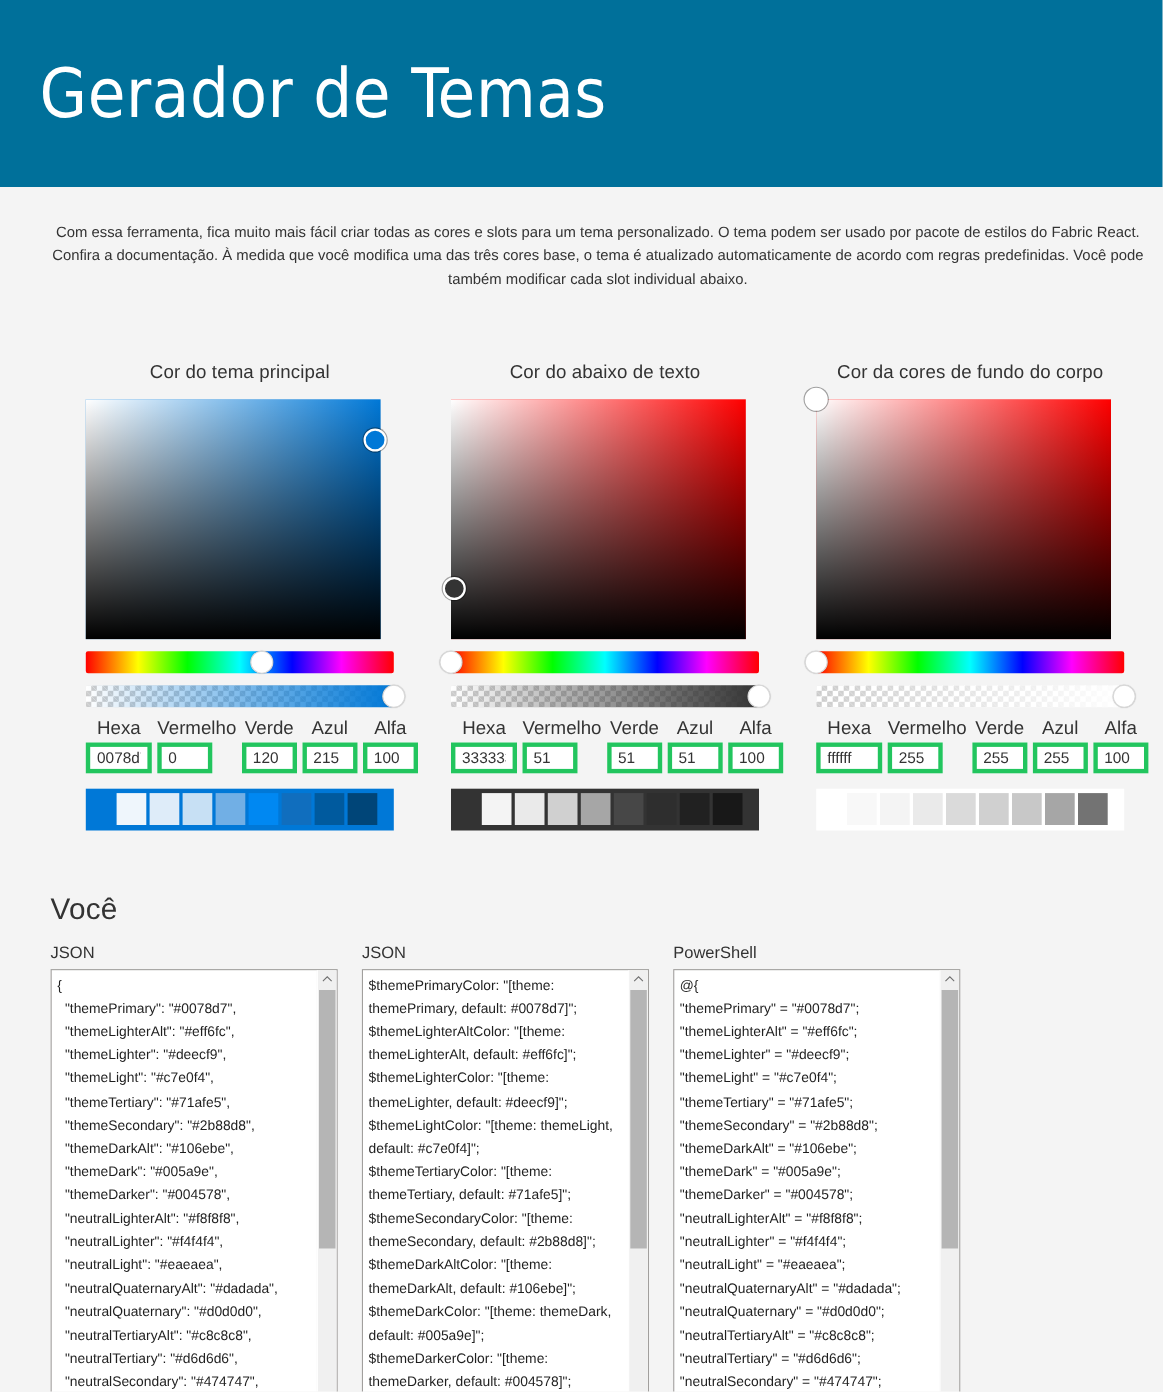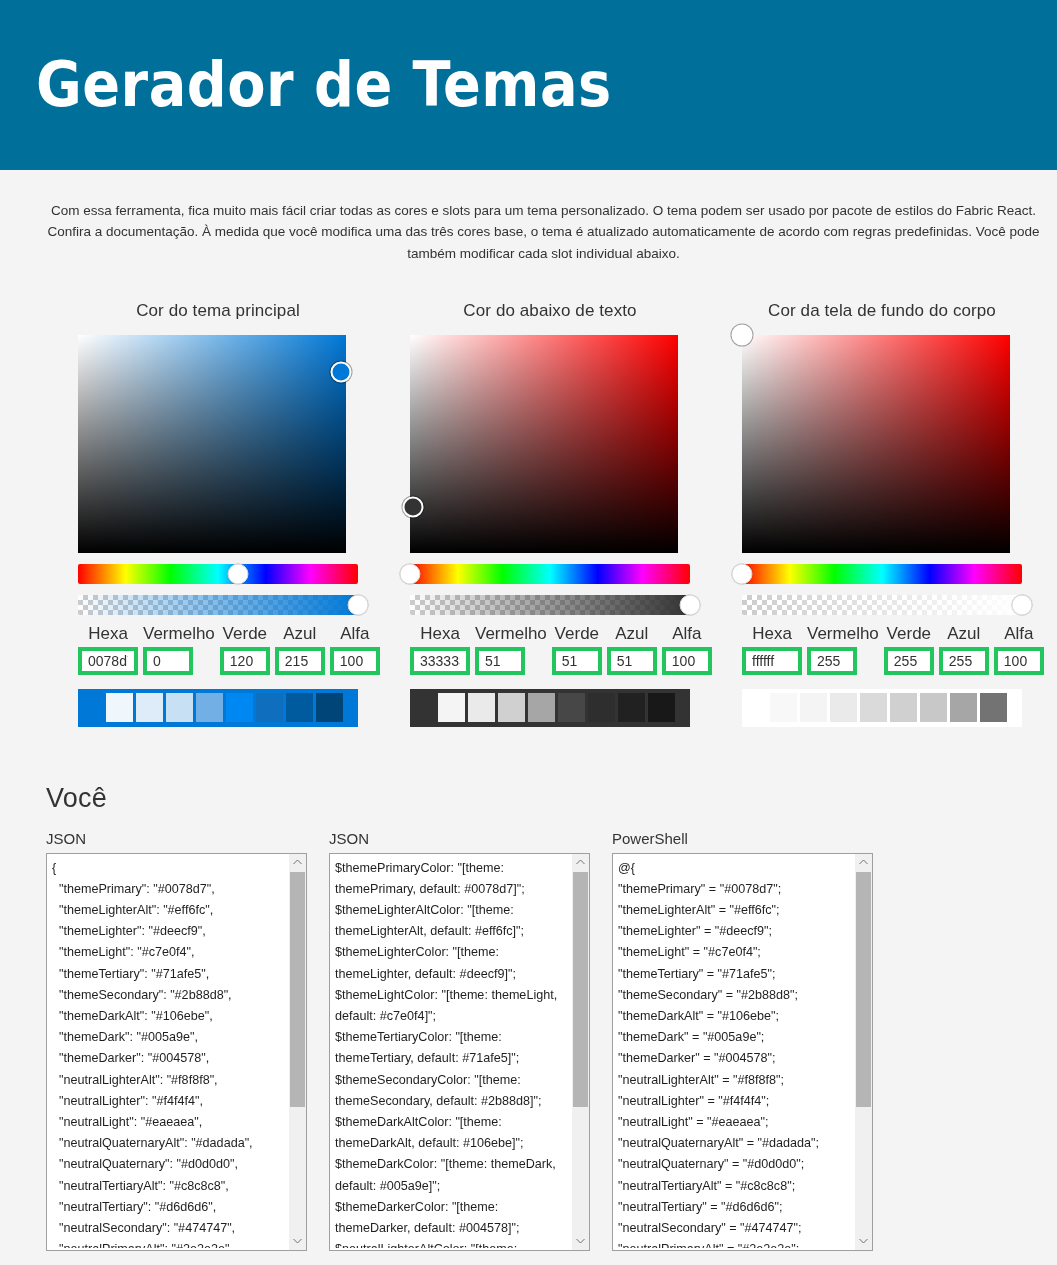--- a/index.html
+++ b/index.html
@@ -20,21 +20,21 @@
     height: 170px;
     background: #00709a;
     display: flex;
     align-items: center;
     padding-left: 36px;
     box-sizing: border-box;
   }
   .banner-title {
     color: #ffffff;
     font-size: 62px;
-    font-weight: 700;
+    font-weight: 400;
     letter-spacing: 0.5px;
     line-height: 1;
     font-family: "DejaVu Sans", sans-serif;
     font-stretch: condensed;
   }
 
   
   .intro {
     padding: 16px 14px 10px 44px;
     font-size: 13.5px;
@@ -45,20 +45,21 @@
   }
 
   
   .picker-row {
     display: flex;
     padding: 12px 0 0 78px;
     gap: 52px;
   }
   .picker {
     width: 280px;
+    margin-top: 28px;
   }
   .picker-title {
     text-align: center;
     font-size: 17px;
     font-weight: 400;
     color: #333333;
     margin-bottom: 14px;
     letter-spacing: .1px;
   }
   .sv-box {
@@ -325,21 +326,21 @@
         <div class="swatch" style="background: rgb(234, 234, 234);"></div>
         <div class="swatch" style="background: rgb(208, 208, 208);"></div>
         <div class="swatch" style="background: rgb(166, 166, 166);"></div>
         <div class="swatch" style="background: rgb(71, 71, 71);"></div>
         <div class="swatch" style="background: rgb(46, 46, 46);"></div>
         <div class="swatch" style="background: rgb(33, 33, 33);"></div>
         <div class="swatch" style="background: rgb(24, 24, 24);"></div>
       </div>
     </div>
     <div class="picker">
-      <div class="picker-title">Cor da tela de fundo do corpo</div>
+      <div class="picker-title">Cor da cores de fundo do corpo</div>
       <div class="sv-box">
         <div class="sv-hue" style="background:#ff0000"></div>
         <div class="sv-white"></div>
         <div class="sv-black"></div>
         <div class="sv-thumb" style="left: 0%; top: 0%; background: rgb(255, 255, 255);"></div>
       </div>
       <div class="slider">
         <div class="slider-track hue-track"></div>
         <div class="slider-thumb" style="left:0%"></div>
       </div>

